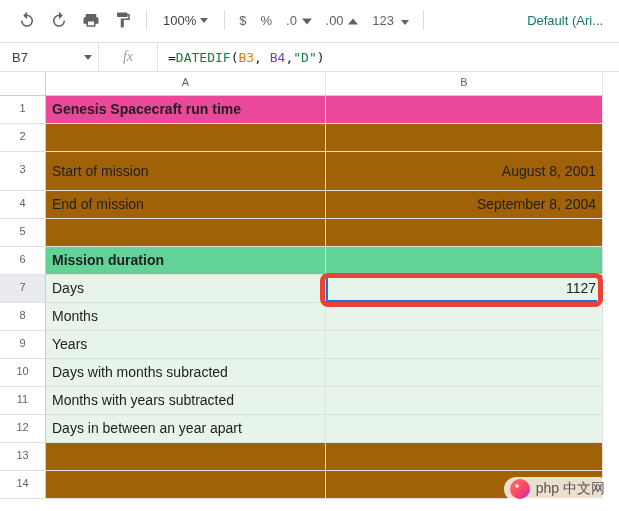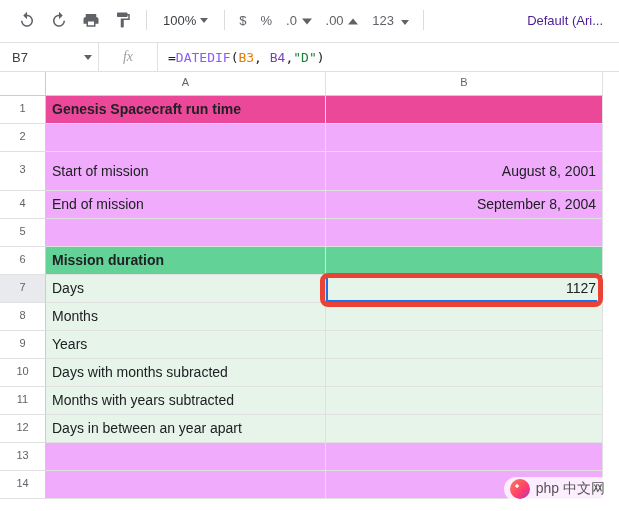--- a/index.html
+++ b/index.html
@@ -39,21 +39,21 @@
     color: #3c4043;
   }
   .sep { width: 1px; height: 20px; background: #dadce0; margin: 0 6px; }
   .fmt-txt { font-size: 13px; color: #5f6368; padding: 0 6px; cursor: pointer; }
   .font-picker {
     display: flex;
     align-items: center;
     gap: 6px;
     margin-left: auto;
     font-size: 13px;
-    color: #4c1d95;
+    color: #0f766e;
     padding-right: 4px;
   }
 
   .formula-bar {
     display: flex;
     align-items: center;
     border-bottom: 1px solid #e0e0e0;
     height: 29px;
     padding: 0 12px;
   }
@@ -76,21 +76,21 @@
     border-left: 1px solid #e0e0e0;
     border-right: 1px solid #e0e0e0;
     padding: 6px 8px;
     margin-right: 10px;
   }
   .formula-text {
     font-family: Consolas, Menlo, monospace;
     font-size: 13px;
     color: #202124;
   }
-  .func { color: #8b5cf6; text-align: right; }
+  .func { color: #15803d; text-align: right; }
   .refA { color: #e67c00; }
   .refB { color: #7a3fbf; }
   .str { color: #188038; }
 
   .grid-wrap {
     display: grid;
     grid-template-columns: 46px 280px 277px;
   }
   .corner {
     border-right: 1px solid #ccc;
@@ -117,21 +117,21 @@
     padding: 6px 4px;
     background: #fff;
   }
   .row-head.sel { background: #e8eaed; }
   .cell {
     border-right: 1px solid #e0e0e0;
     border-bottom: 1px solid #e0e0e0;
     padding: 5px 6px;
     font-size: 14px;
     color: #202124;
-    background: #f0abfc;
+    background: #a16207;
     white-space: nowrap;
     overflow: hidden;
     min-height: 28px;
   }
   .hdr-yellow { background: #ec4899; font-weight: bold; }
   .hdr-green { background: #63d297; font-weight: bold; }
   .lt-green { background: #e6f4ea; }
   .right { text-align: right; }
   .sel-handle {
     position: absolute;

